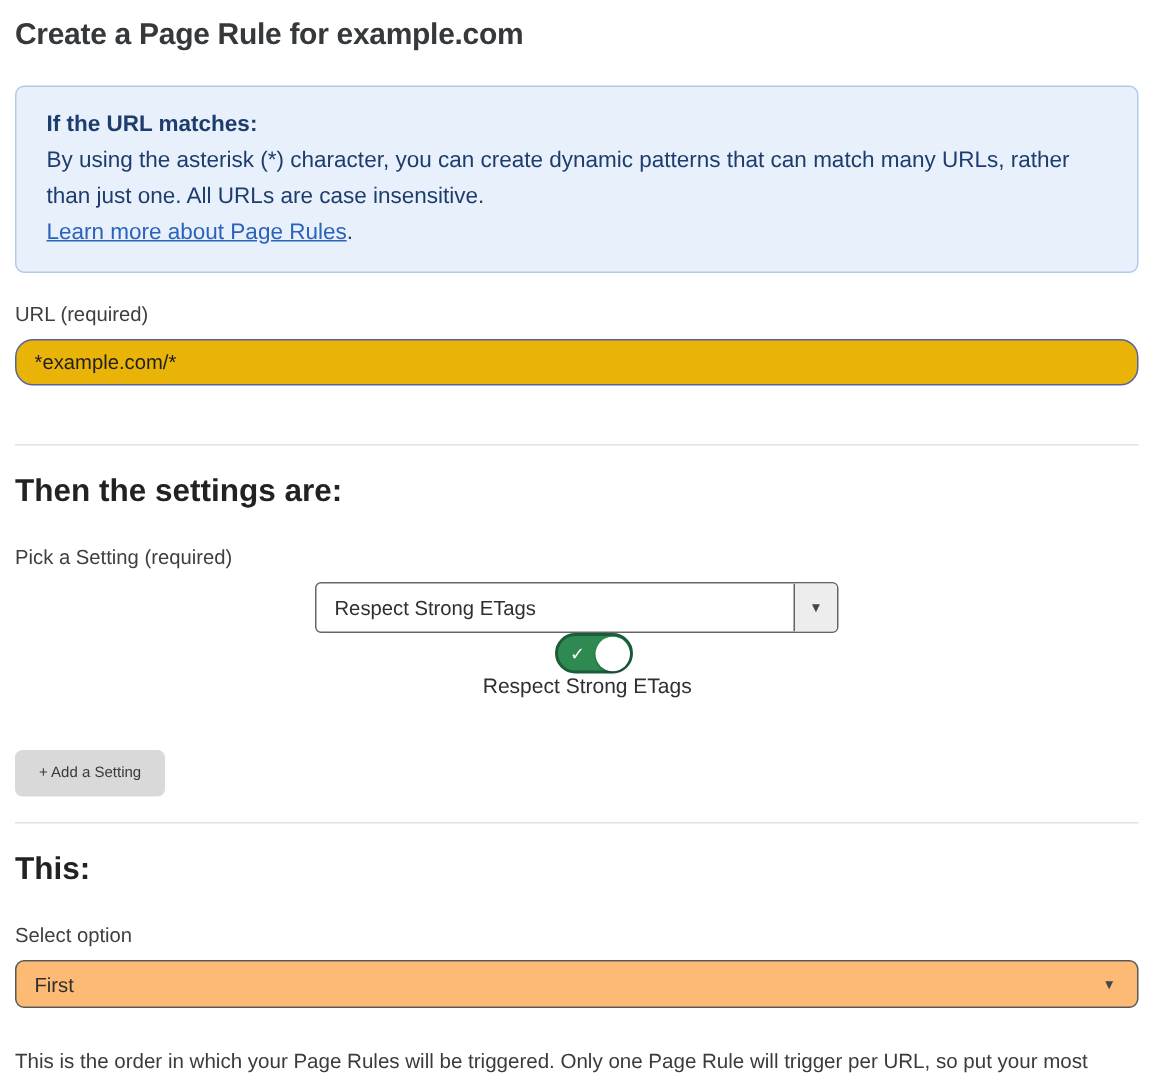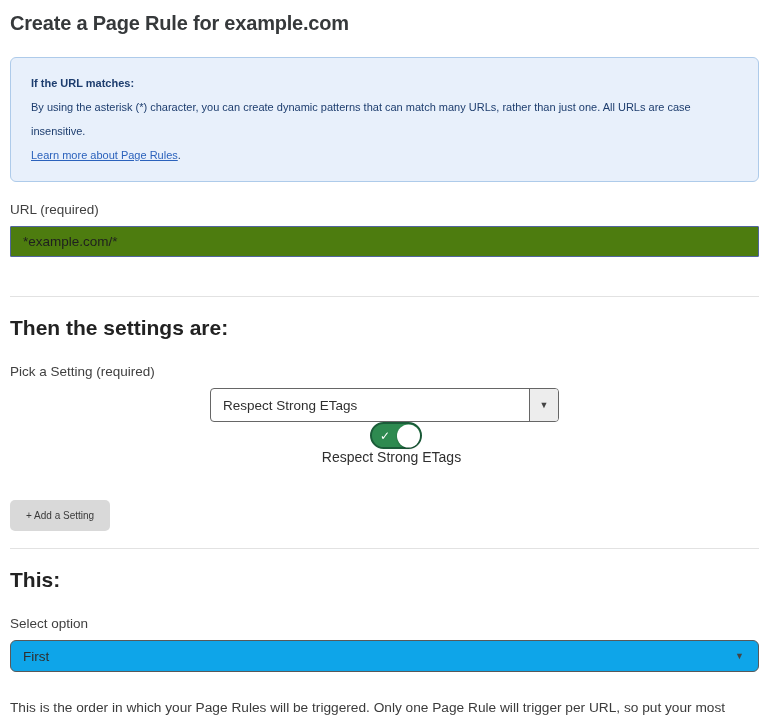--- a/index.html
+++ b/index.html
@@ -17,40 +17,40 @@
     letter-spacing: -0.2px;
     margin: 2px 0 22px 0;
   }
 
   .info-box {
     background: #e8f0fb;
     border: 1px solid #aecbea;
     border-radius: 6px;
     padding: 13px 20px 14px 20px;
     color: #1d3d6e;
-    font-size: 11px;
+    font-size: 15px;
     line-height: 24px;
     margin-bottom: 20px;
   }
   .info-box .info-heading { font-weight: 700; }
   .info-box a.info-link {
     color: #2b62bc; text-decoration: underline; cursor: pointer;
   }
 
   .field-label {
     font-size: 13.5px; color: #3f3f3f;
     margin-bottom: 9px;
   }
 
   .url-input {
     display: block;
     width: 100%; height: 31px;
-    background: #4d7c0f;
+    background: #eab308;
     border: 1px solid #51659e;
-    border-radius: 1px;
+    border-radius: 12px;
     padding: 0 12px;
     font-family: "Liberation Sans", "DejaVu Sans", sans-serif;
     font-size: 13.5px; color: #1f1f1f;
     outline: none;
     margin-bottom: 39px;
   }
 
   .divider {
     border: none; border-top: 1px solid #e2e2e2;
     height: 0;
@@ -117,21 +117,21 @@
     white-space: nowrap;
   }
   .btn-gray { background: #d6d6d6; color: #3a3a3a; }
   .btn-primary { background: #2b6cec; color: #ffffff; }
 
   .add-setting-btn { height: 31px; margin-bottom: 17px; background: #d9d9d9; }
 
   .order-select {
     display: flex; align-items: center; justify-content: space-between;
     width: 100%; height: 32px;
-    background: #0ea5e9;
+    background: #fdba74;
     border: 1px solid #595959;
     border-radius: 6px;
     padding: 0 14px 0 12px;
     font-size: 13.5px; color: #2f2f2f;
     cursor: pointer;
     margin-bottom: 6px;
   }
 
   .help-text {
     font-size: 13.7px; color: #3b3b3b; line-height: 23px;

